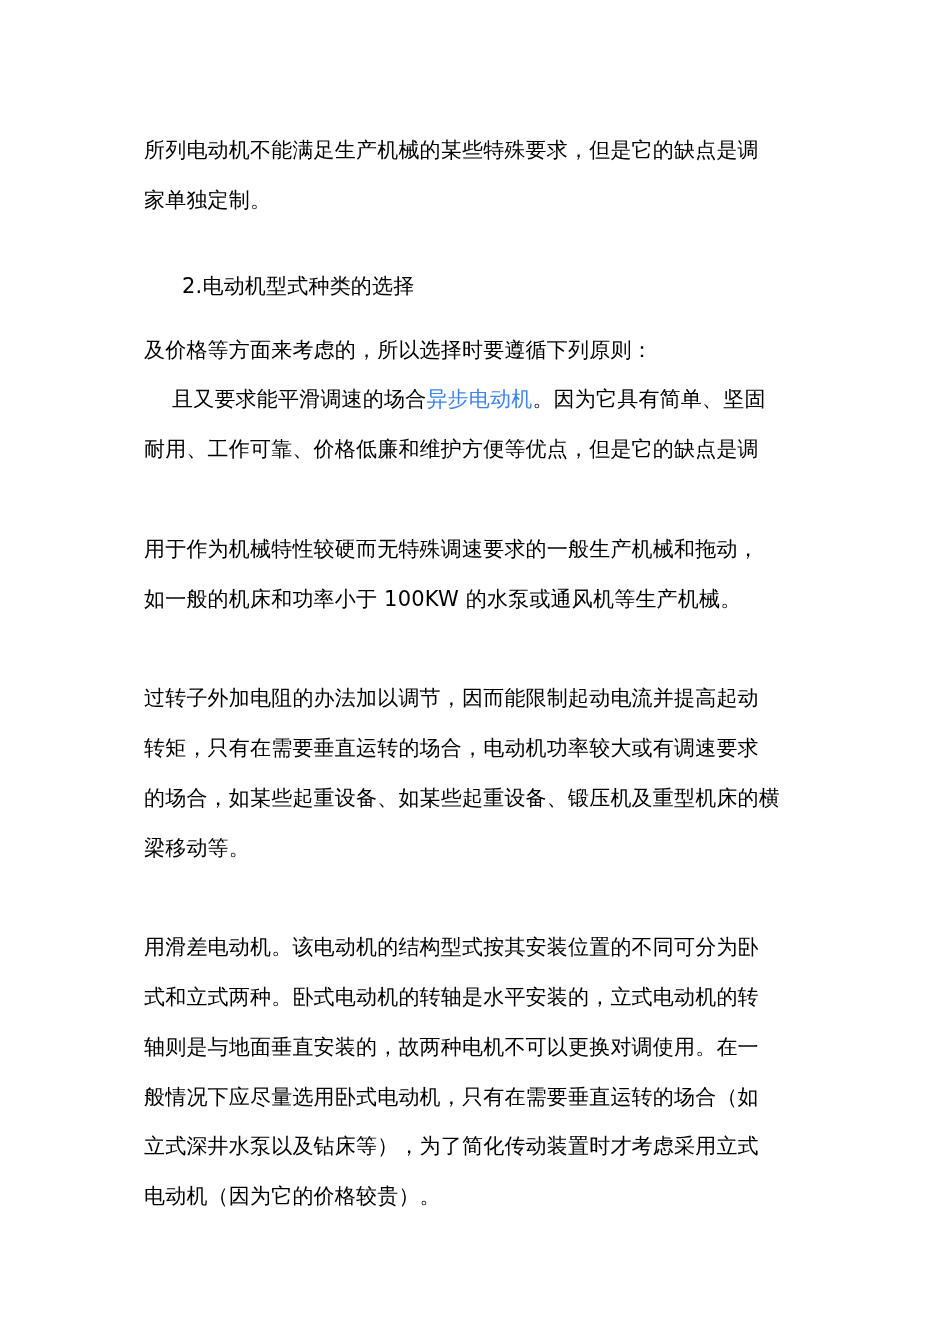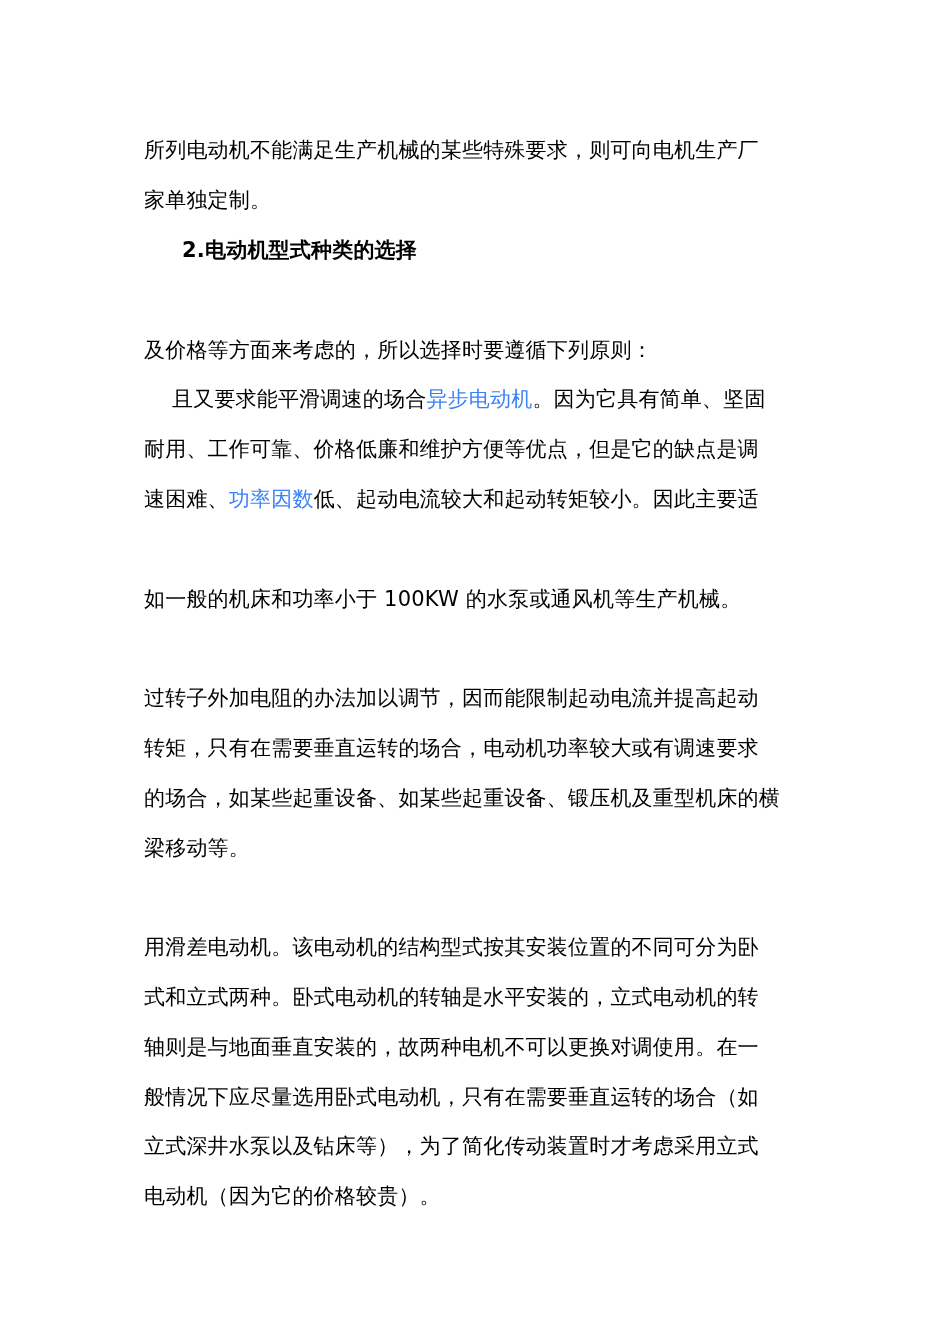--- a/index.html
+++ b/index.html
@@ -1,38 +1,36 @@
 <!DOCTYPE html>
 <html><head>
 <meta charset="utf-8">
 <style>
   html, body { margin:0; padding:0; background:#ffffff; }
   body { width:950px; height:1344px; position:relative; overflow:hidden;
          font-family:"DejaVu Sans","Liberation Sans",sans-serif; color:#000; }
   .page { position:absolute; left:0; top:0; width:950px; height:1344px; }
   .line { position:absolute; left:144px; width:662px; font-size:21px; line-height:30px;
           white-space:nowrap; letter-spacing:0.2px; }
-  .heading { font-weight:bold; }
+  .heading { font-weight:normal;margin-top:36px; }
   .link { color:#3b82f6; }
 </style>
 </head>
 <body>
 
 <div class="page">
-  <div class="line" style="top:135px">所列电动机不能满足生产机械的某些特殊要求，则可向电机生产厂</div>
+  <div class="line" style="top:135px">所列电动机不能满足生产机械的某些特殊要求，但是它的缺点是调</div>
   <div class="line" style="top:185px">家单独定制。</div>
   <div class="line heading" style="top:235px;left:182px">2.电动机型式种类的选择</div>
   <div class="line" style="top:335px">及价格等方面来考虑的，所以选择时要遵循下列原则：</div>
   <div class="line" style="top:384px;left:172px">
     <span>且又要求能平滑调速的场合</span><span class="link">异步电动机</span><span>。因为它具有简单、坚固</span>
   </div>
   <div class="line" style="top:434px">耐用、工作可靠、价格低廉和维护方便等优点，但是它的缺点是调</div>
-  <div class="line" style="top:484px">
-    <span>速困难、</span><span class="link">功率因数</span><span>低、起动电流较大和起动转矩较小。因此主要适</span>
-  </div>
+  <div class="line" style="top:534px">用于作为机械特性较硬而无特殊调速要求的一般生产机械和拖动，</div>
   <div class="line" style="top:584px">如一般的机床和功率小于 100KW 的水泵或通风机等生产机械。</div>
   <div class="line" style="top:683px">过转子外加电阻的办法加以调节，因而能限制起动电流并提高起动</div>
   <div class="line" style="top:733px">转矩，只有在需要垂直运转的场合，电动机功率较大或有调速要求</div>
   <div class="line" style="top:783px">的场合，如某些起重设备、如某些起重设备、锻压机及重型机床的横</div>
   <div class="line" style="top:833px">梁移动等。</div>
   <div class="line" style="top:932px">用滑差电动机。该电动机的结构型式按其安装位置的不同可分为卧</div>
   <div class="line" style="top:982px">式和立式两种。卧式电动机的转轴是水平安装的，立式电动机的转</div>
   <div class="line" style="top:1032px">轴则是与地面垂直安装的，故两种电机不可以更换对调使用。在一</div>
   <div class="line" style="top:1082px">般情况下应尽量选用卧式电动机，只有在需要垂直运转的场合（如</div>
   <div class="line" style="top:1131px">立式深井水泵以及钻床等），为了简化传动装置时才考虑采用立式</div>

